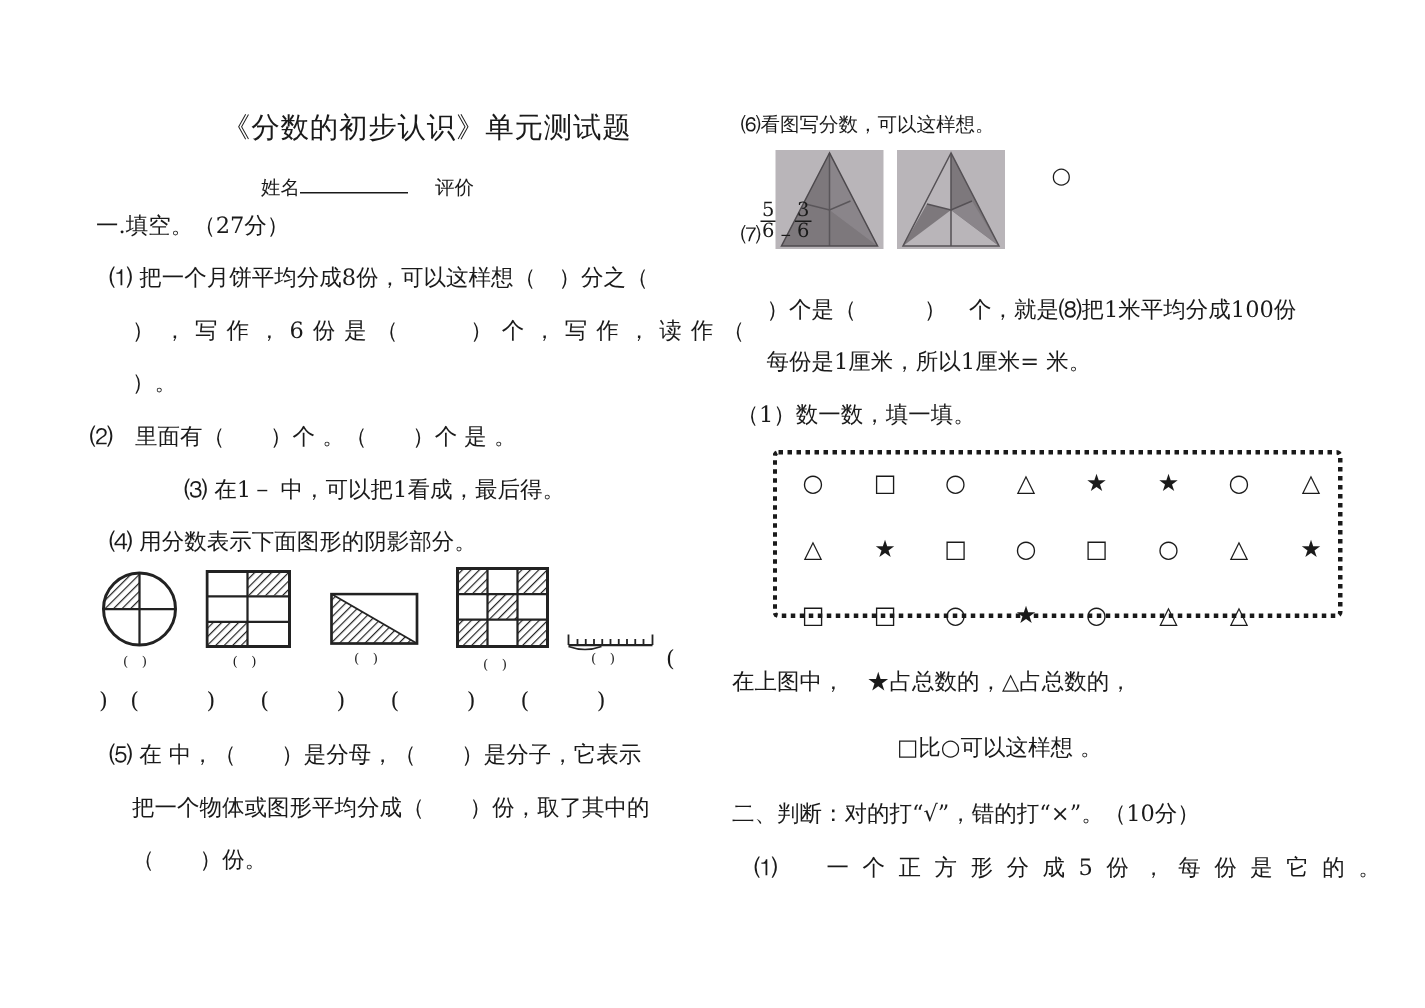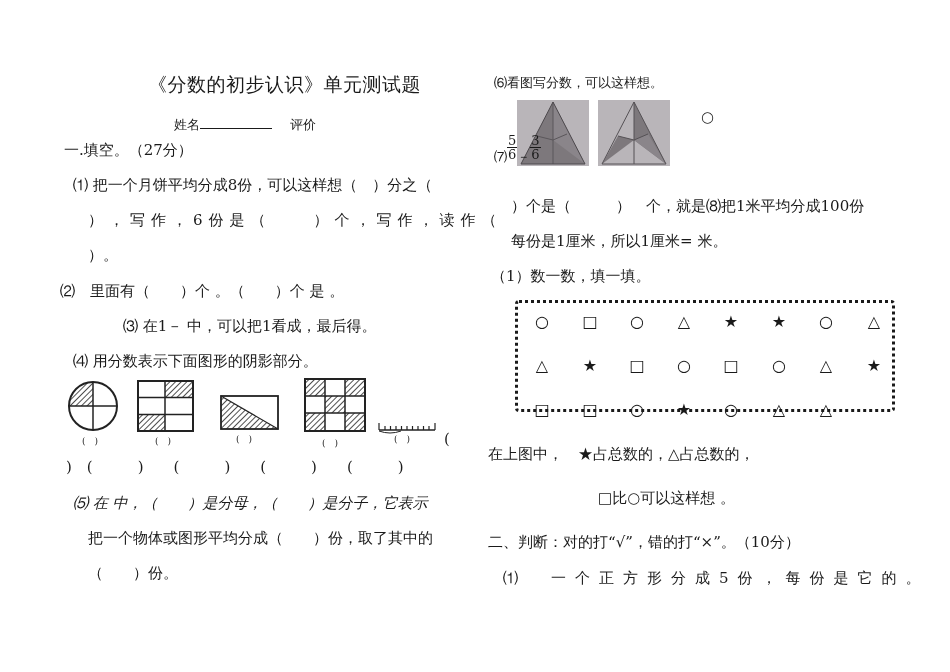--- a/index.html
+++ b/index.html
@@ -106,21 +106,21 @@
 </div>
 
 <div class="abs" style="left:82px; top:435px; font-size:9px;">(　)</div>
 <div class="abs" style="left:155px; top:435px; font-size:9px;">(　)</div>
 <div class="abs" style="left:236px; top:433px; font-size:9px;">(　)</div>
 <div class="abs" style="left:322px; top:437px; font-size:9px;">(　)</div>
 <div class="abs" style="left:394px; top:433px; font-size:9px;">(　)</div>
 <div class="abs t14" style="left:444px; top:430px;">(</div>
 <div class="abs t14" style="left:66px; top:458px;">)　(　　　)　　(　　　)　　(　　　)　　(　　　)</div>
 
-<div class="abs t14" style="left:73px; top:494px;font-style:italic;">⑸ 在 中，（　　）是分母，（　　）是分子，它表示</div>
+<div class="abs t14" style="left:73px; top:494px;">⑸ 在 中，（　　）是分母，（　　）是分子，它表示</div>
 <div class="abs t14" style="left:88px; top:529px;">把一个物体或图形平均分成（　　）份，取了其中的</div>
 <div class="abs t14" style="left:88px; top:564px;">（　　）份。</div>
 
 <div class="abs t13" style="left:494px; top:74px;">⑹看图写分数，可以这样想。</div>
 
 <div class="photo" style="left:517px; top:100px; width:72px; height:66px;">
   <svg width="72" height="66" viewBox="0 0 72 66">
     <path d="M36 2 L4 64 L68 64 Z" fill="#7d787c"></path>
     <path d="M36 2 L36 40 L68 64 Z" fill="#8a858a"></path>
     <path d="M20 36 L36 40 L50 34" fill="none" stroke="#5a565a" stroke-width="1"></path>

